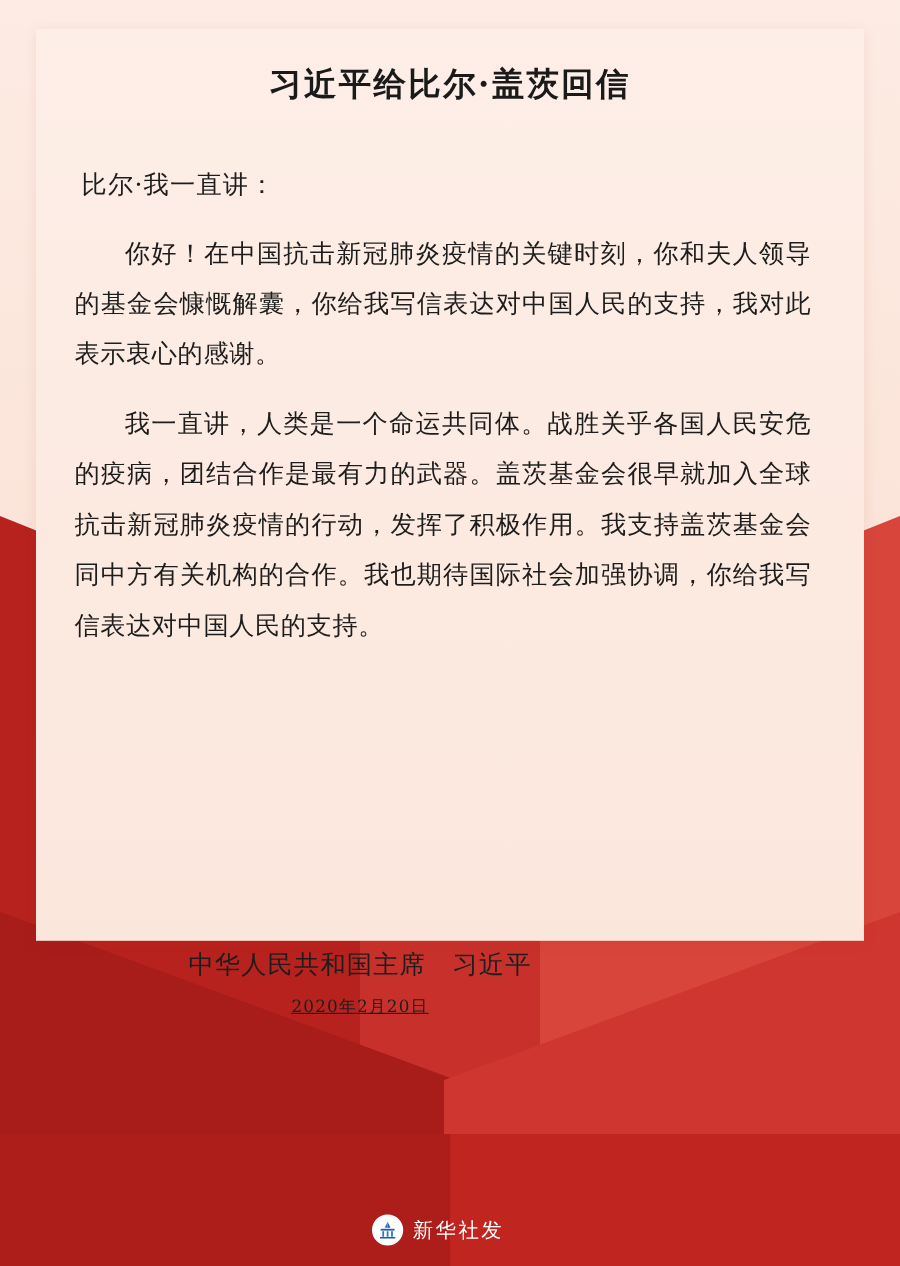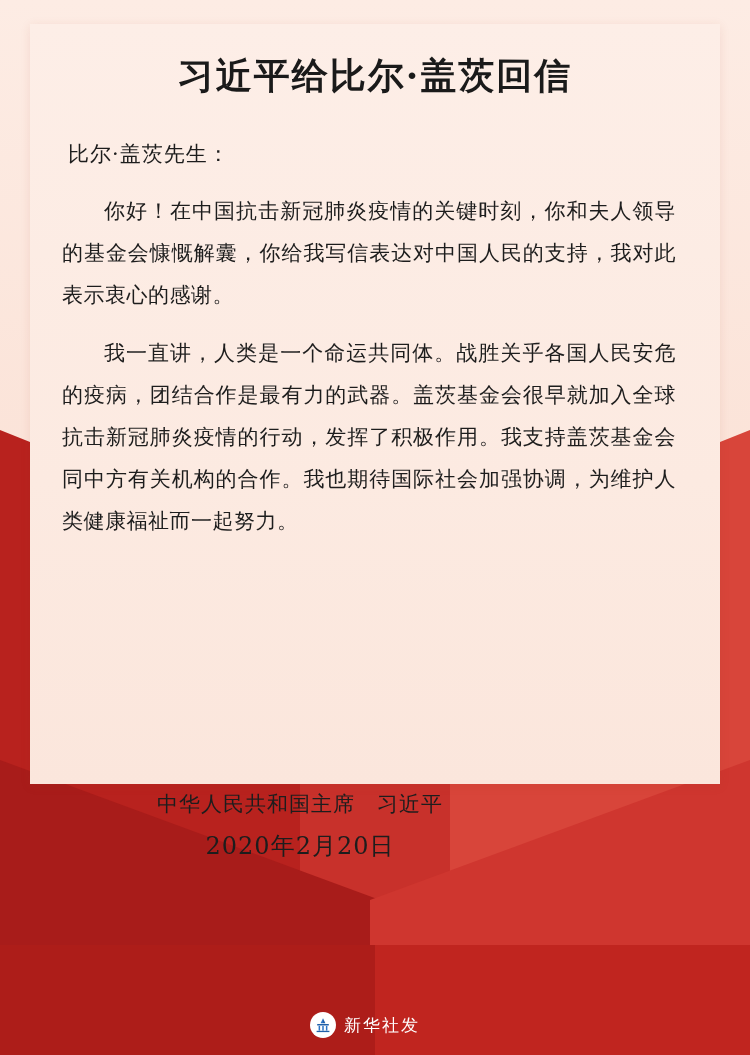--- a/index.html
+++ b/index.html
@@ -49,21 +49,21 @@
     z-index: 4;
     padding: 0;
   }
 
   .doc-title {
     position: absolute;
     left: 0;
     top: 52px;
     width: 750px;
     text-align: center;
-    font-size: 36px;
+    font-size: 27px;
     font-weight: bold;
     letter-spacing: 2px;
     color: #1a1a1a;
     font-family: "DejaVu Serif", "Liberation Serif", serif;
   }
 
   .salutation {
     position: absolute;
     left: 68px;
     top: 140px;
@@ -98,21 +98,22 @@
     color: #1d1d1d;
     z-index: 4;
     letter-spacing: 1px;
   }
   .sign-name {
     display: block;
     margin-bottom: 12px;
   }
   .sign-date {
     display: block;
-    font-size: 24px;
+    font-size: 14px;
+    text-decoration: underline;
   }
 
   
   .red-base {
     position: absolute;
     left: 0;
     top: 440px;
     width: 750px;
     height: 615px;
     background: #c8312b;
@@ -234,25 +235,25 @@
     <div class="red-bottom"></div>
     <div class="red-bottom-shade"></div>
   </div>
 
   <div class="sheet"></div>
 
   <div class="content">
 
     <div class="doc-title">习近平给比尔·盖茨回信</div>
 
-    <div class="salutation">比尔·盖茨先生：</div>
+    <div class="salutation">比尔·我一直讲：</div>
 
     <div class="body-text">
       <p>你好！在中国抗击新冠肺炎疫情的关键时刻，你和夫人领导的基金会慷慨解囊，你给我写信表达对中国人民的支持，我对此表示衷心的感谢。</p>
-      <p>我一直讲，人类是一个命运共同体。战胜关乎各国人民安危的疫病，团结合作是最有力的武器。盖茨基金会很早就加入全球抗击新冠肺炎疫情的行动，发挥了积极作用。我支持盖茨基金会同中方有关机构的合作。我也期待国际社会加强协调，为维护人类健康福祉而一起努力。</p>
+      <p>我一直讲，人类是一个命运共同体。战胜关乎各国人民安危的疫病，团结合作是最有力的武器。盖茨基金会很早就加入全球抗击新冠肺炎疫情的行动，发挥了积极作用。我支持盖茨基金会同中方有关机构的合作。我也期待国际社会加强协调，你给我写信表达对中国人民的支持。</p>
     </div>
 
     <div class="signature">
       <span class="sign-name">中华人民共和国主席　习近平</span>
       <span class="sign-date">2020年2月20日</span>
     </div>
   </div>
 
   <div class="footer">
     <span class="footer-mark">

